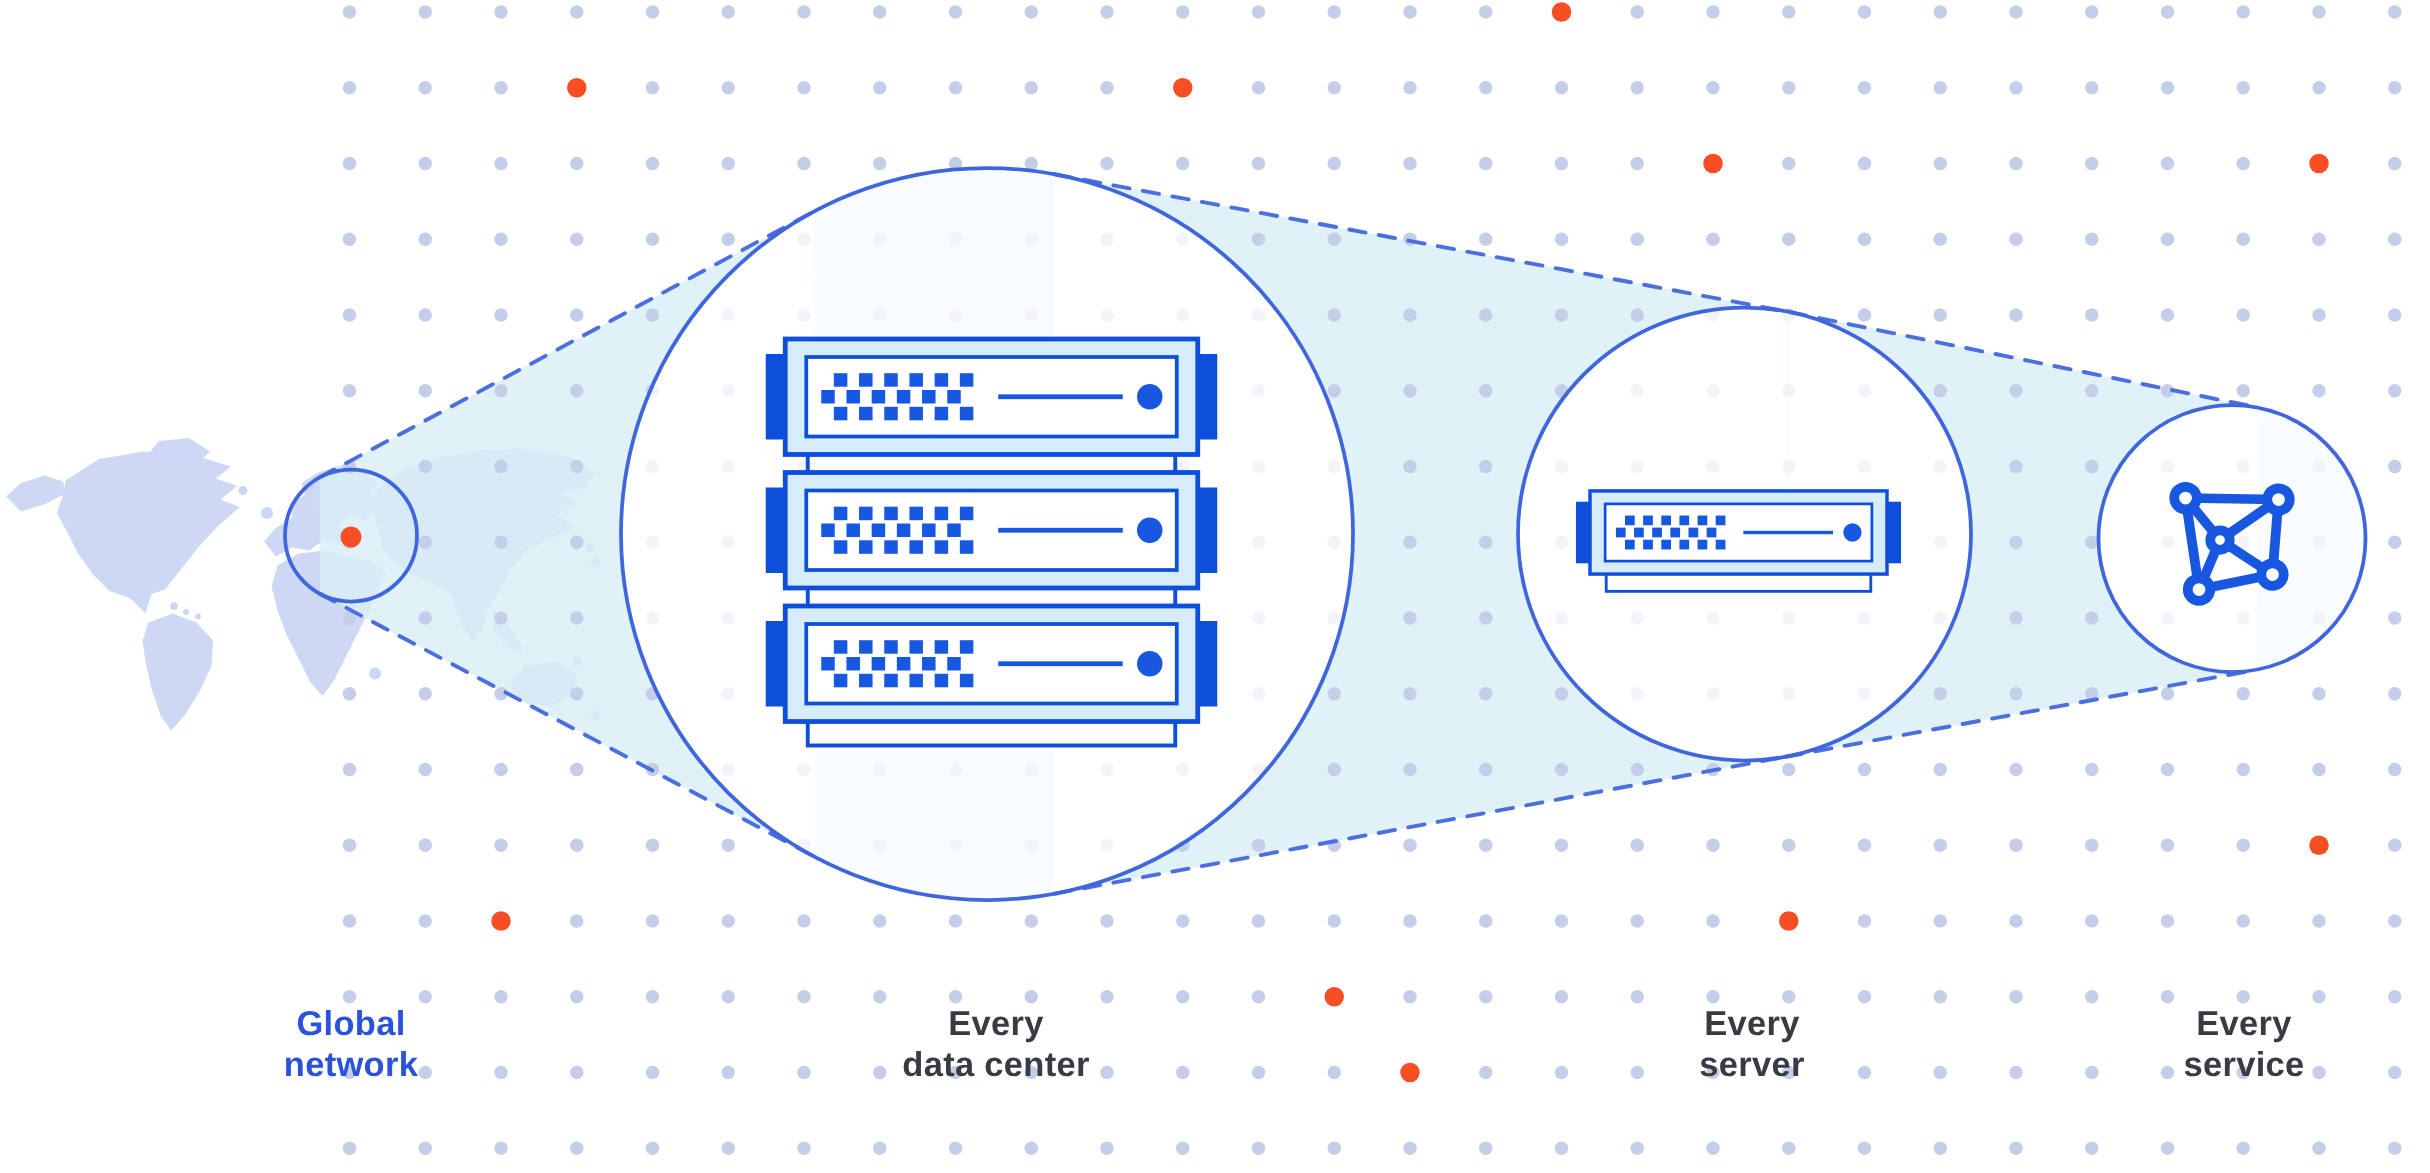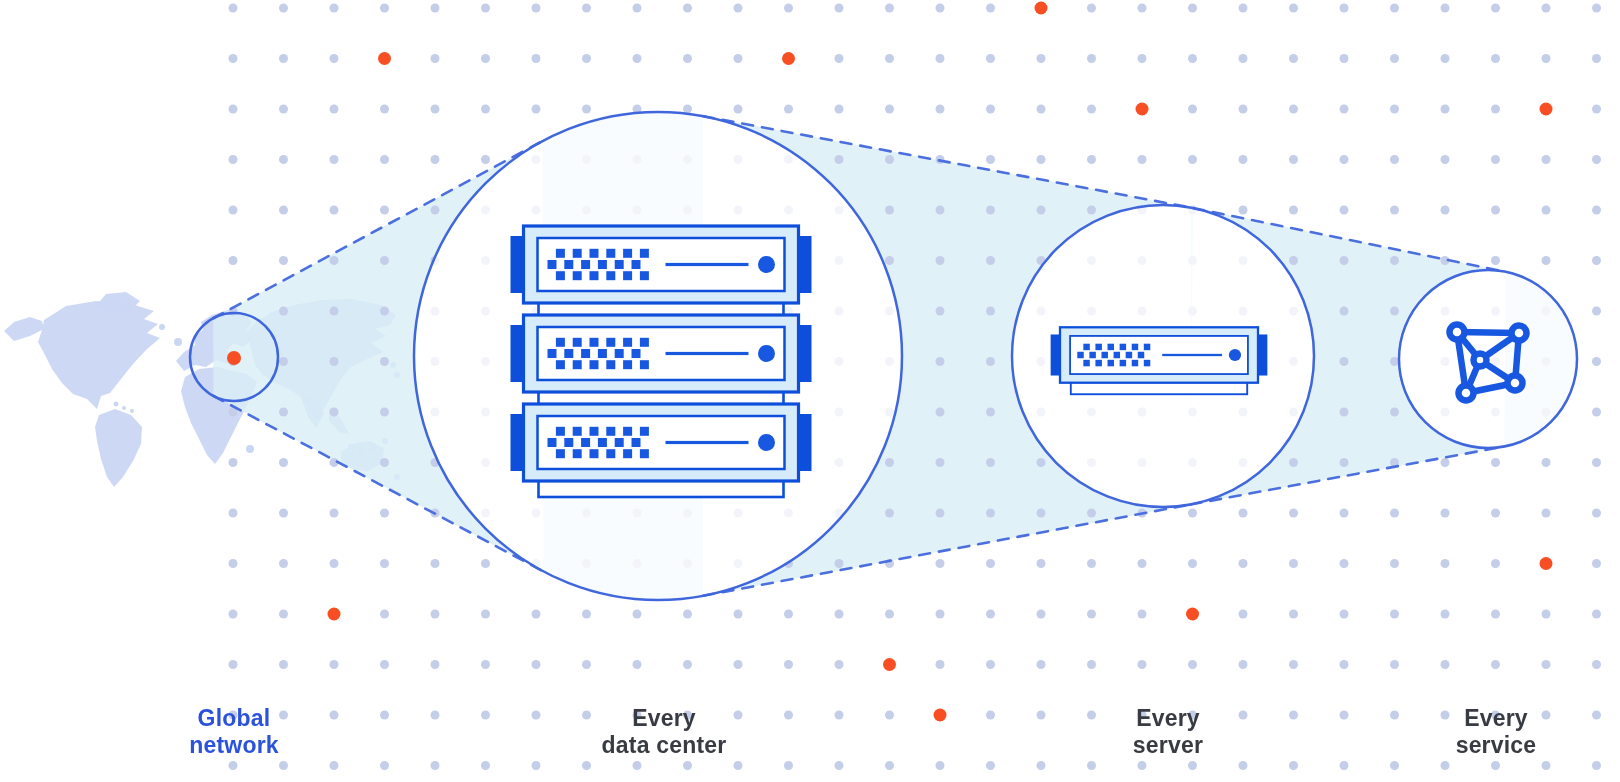--- a/index.html
+++ b/index.html
@@ -16,21 +16,20 @@
     top:669px;
     width:260px;
     transform:translateX(-50%);
     text-align:center;
     font-size:23px;
     line-height:27px;
     font-weight:700;
     letter-spacing:.2px;
     color:#383b42;
     white-space:pre-line;
-    margin-top:36px;
   }
   .diagram-label.accent{color:#2a52da;}
 </style>
 </head>
 <body>
 
 <div class="canvas">
   <svg id="scene" width="1620" height="782" viewBox="0 0 1620 782">
       <g>
         <path d="M96,306 L106,294 L126,292 L140,301 L129,312 L106,313 Z" fill="#cad7f3" fill-opacity="0.95"></path>

